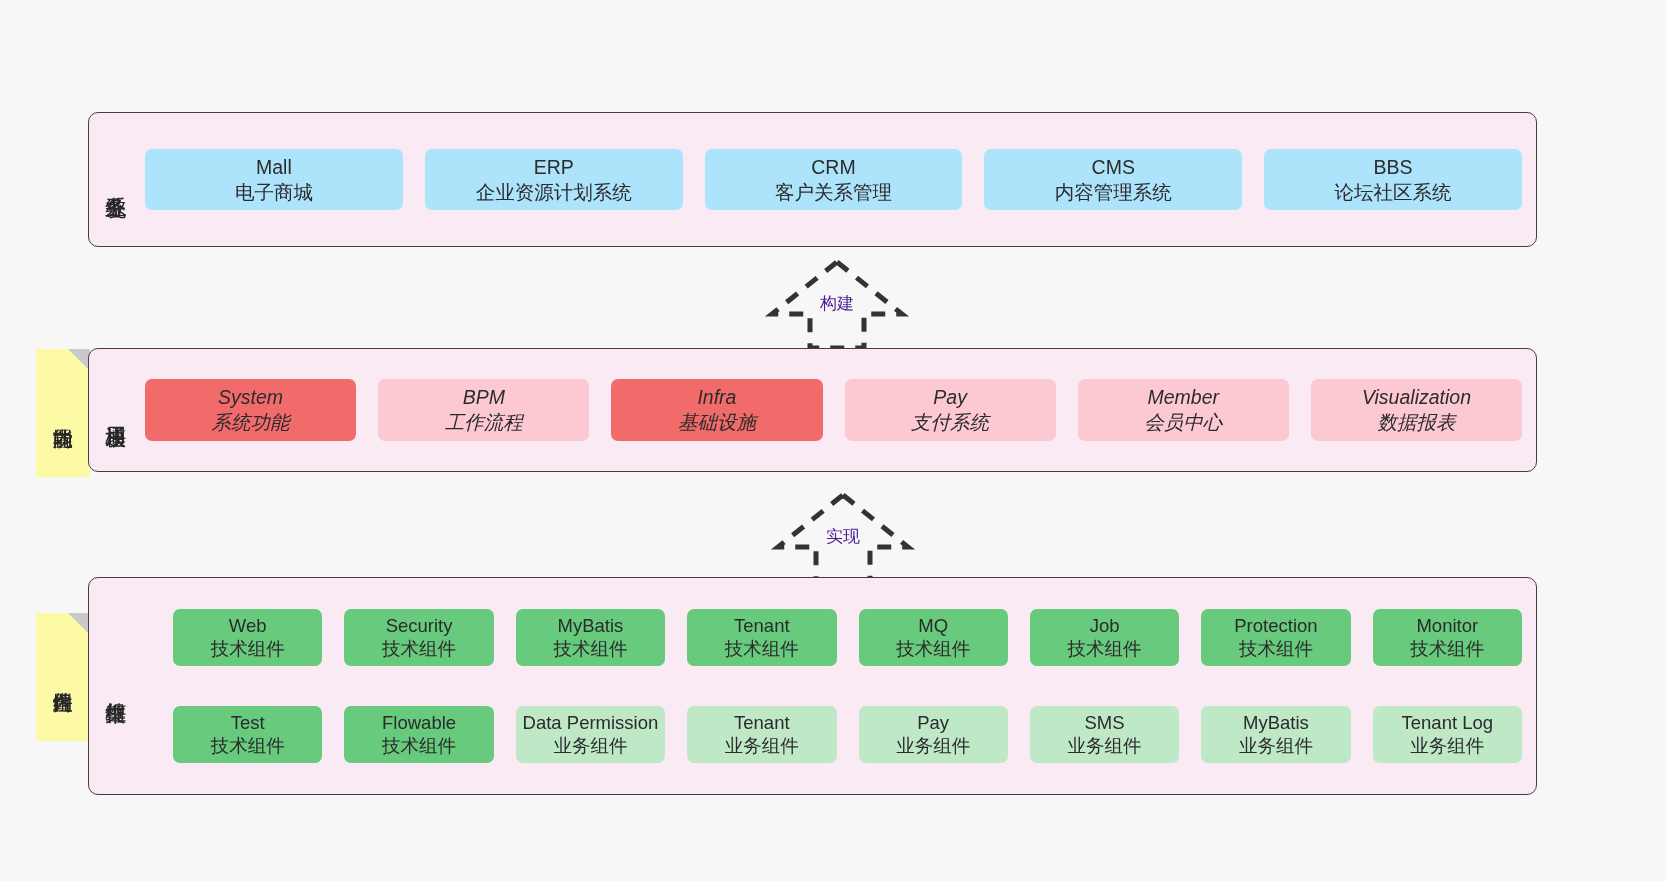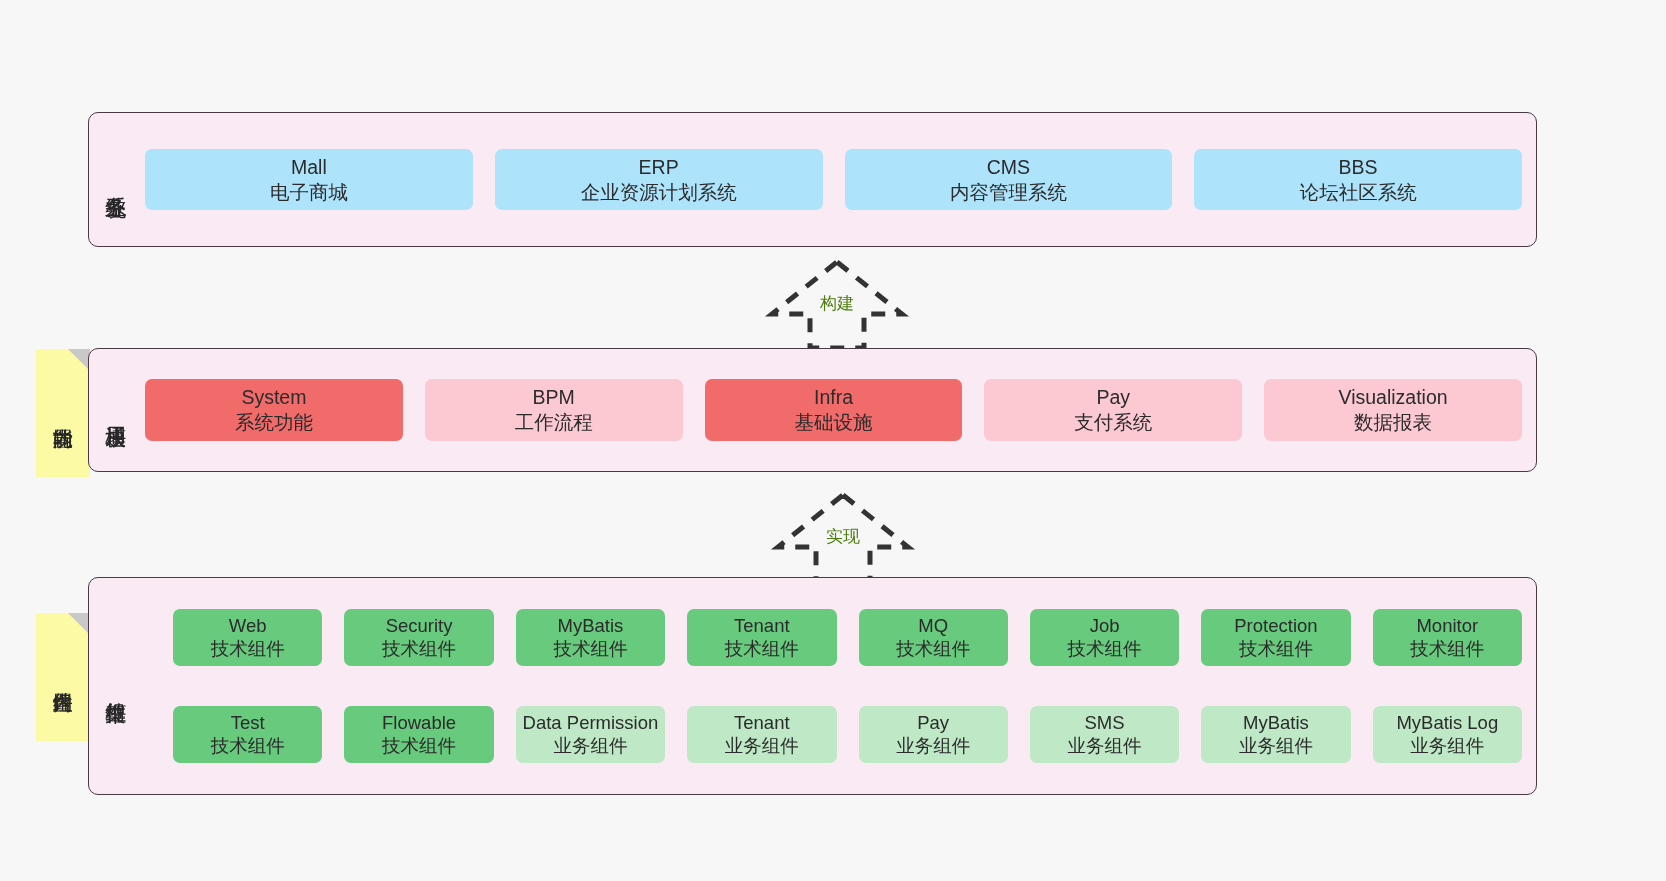--- a/index.html
+++ b/index.html
@@ -70,21 +70,21 @@
 
   
   #layer-business{left:88px;top:112px;width:1449px;height:135px;}
   #layer-business .cards{padding:0 14px 0 6px;}
   #layer-business .row{height:78px;}
   .c-blue{background:#ade3fb;}
 
   
   #layer-common{left:88px;top:348px;width:1449px;height:124px;}
   #layer-common .cards{padding:0 14px 0 6px;}
-  #layer-common .row{height:72px;}
+  #layer-common .row{height:72px;font-style:italic;}
   .c-red{background:#f26b6b;}
   .c-pink{background:#fcc9d3;}
 
   
   #layer-framework{left:88px;top:577px;width:1449px;height:218px;}
   #layer-framework .cards{padding:0 14px 0 6px;gap:18px;}
   #layer-framework .row{height:79px;padding-left:28px;}
   #layer-framework .card{font-size:18.5px;line-height:1.2;}
   .c-green{background:#67ca7d;}
   .c-lgreen{background:#bfe8c6;}
@@ -112,21 +112,21 @@
     border-top:22px solid #c9c9c9;
   }
   #note-common{left:36px;top:349px;width:54px;height:128px;}
   #note-framework{left:36px;top:613px;width:54px;height:128px;}
 
   
   .arrow-wrap{position:absolute;}
   .arrow-label{
     position:absolute;
     font-size:17px;
-    color:#4d7c0f;
+    color:#4c1d95;
     white-space:nowrap;
     left:50%;
     transform:translateX(-50%);
     top:36px;
     background:transparent;
   }
   #arrow-build{left:752px;top:256px;width:170px;height:92px;}
   #arrow-impl{left:758px;top:489px;width:170px;height:92px;}
   .arrow-svg{position:absolute;left:0;top:0;}
 </style>
@@ -139,20 +139,24 @@
     <div class="layer-title">业务系统</div>
     <div class="cards">
       <div class="row">
         <div class="card c-blue">
           <span class="en">Mall</span>
           <span class="cn">电子商城</span>
         </div>
         <div class="card c-blue">
           <span class="en">ERP</span>
           <span class="cn">企业资源计划系统</span>
+        </div>
+        <div class="card c-blue">
+          <span class="en">CRM</span>
+          <span class="cn">客户关系管理</span>
         </div>
         <div class="card c-blue">
           <span class="en">CMS</span>
           <span class="cn">内容管理系统</span>
         </div>
         <div class="card c-blue">
           <span class="en">BBS</span>
           <span class="cn">论坛社区系统</span>
         </div>
       </div>
@@ -185,20 +189,24 @@
         </div>
         <div class="card c-red">
           <span class="en">Infra</span>
           <span class="cn">基础设施</span>
         </div>
         <div class="card c-pink">
           <span class="en">Pay</span>
           <span class="cn">支付系统</span>
         </div>
         <div class="card c-pink">
+          <span class="en">Member</span>
+          <span class="cn">会员中心</span>
+        </div>
+        <div class="card c-pink">
           <span class="en">Visualization</span>
           <span class="cn">数据报表</span>
         </div>
       </div>
     </div>
   </div>
 
   <div class="arrow-wrap" id="arrow-impl">
     <svg class="arrow-svg" width="170" height="92" viewBox="0 0 170 92">
       <path d="M 85 6 L 150 58 L 112 58 L 112 92 L 58 92 L 58 58 L 20 58 Z" fill="none" stroke="#333333" stroke-width="5" stroke-dasharray="14,11" stroke-linejoin="miter"></path>
@@ -273,21 +281,21 @@
         </div>
         <div class="card c-lgreen">
           <span class="en">SMS</span>
           <span class="cn">业务组件</span>
         </div>
         <div class="card c-lgreen">
           <span class="en">MyBatis</span>
           <span class="cn">业务组件</span>
         </div>
         <div class="card c-lgreen">
-          <span class="en">MyBatis Log</span>
+          <span class="en">Tenant Log</span>
           <span class="cn">业务组件</span>
         </div>
       </div>
 
     </div>
   </div>
 
 </div>
 
 </body></html>

